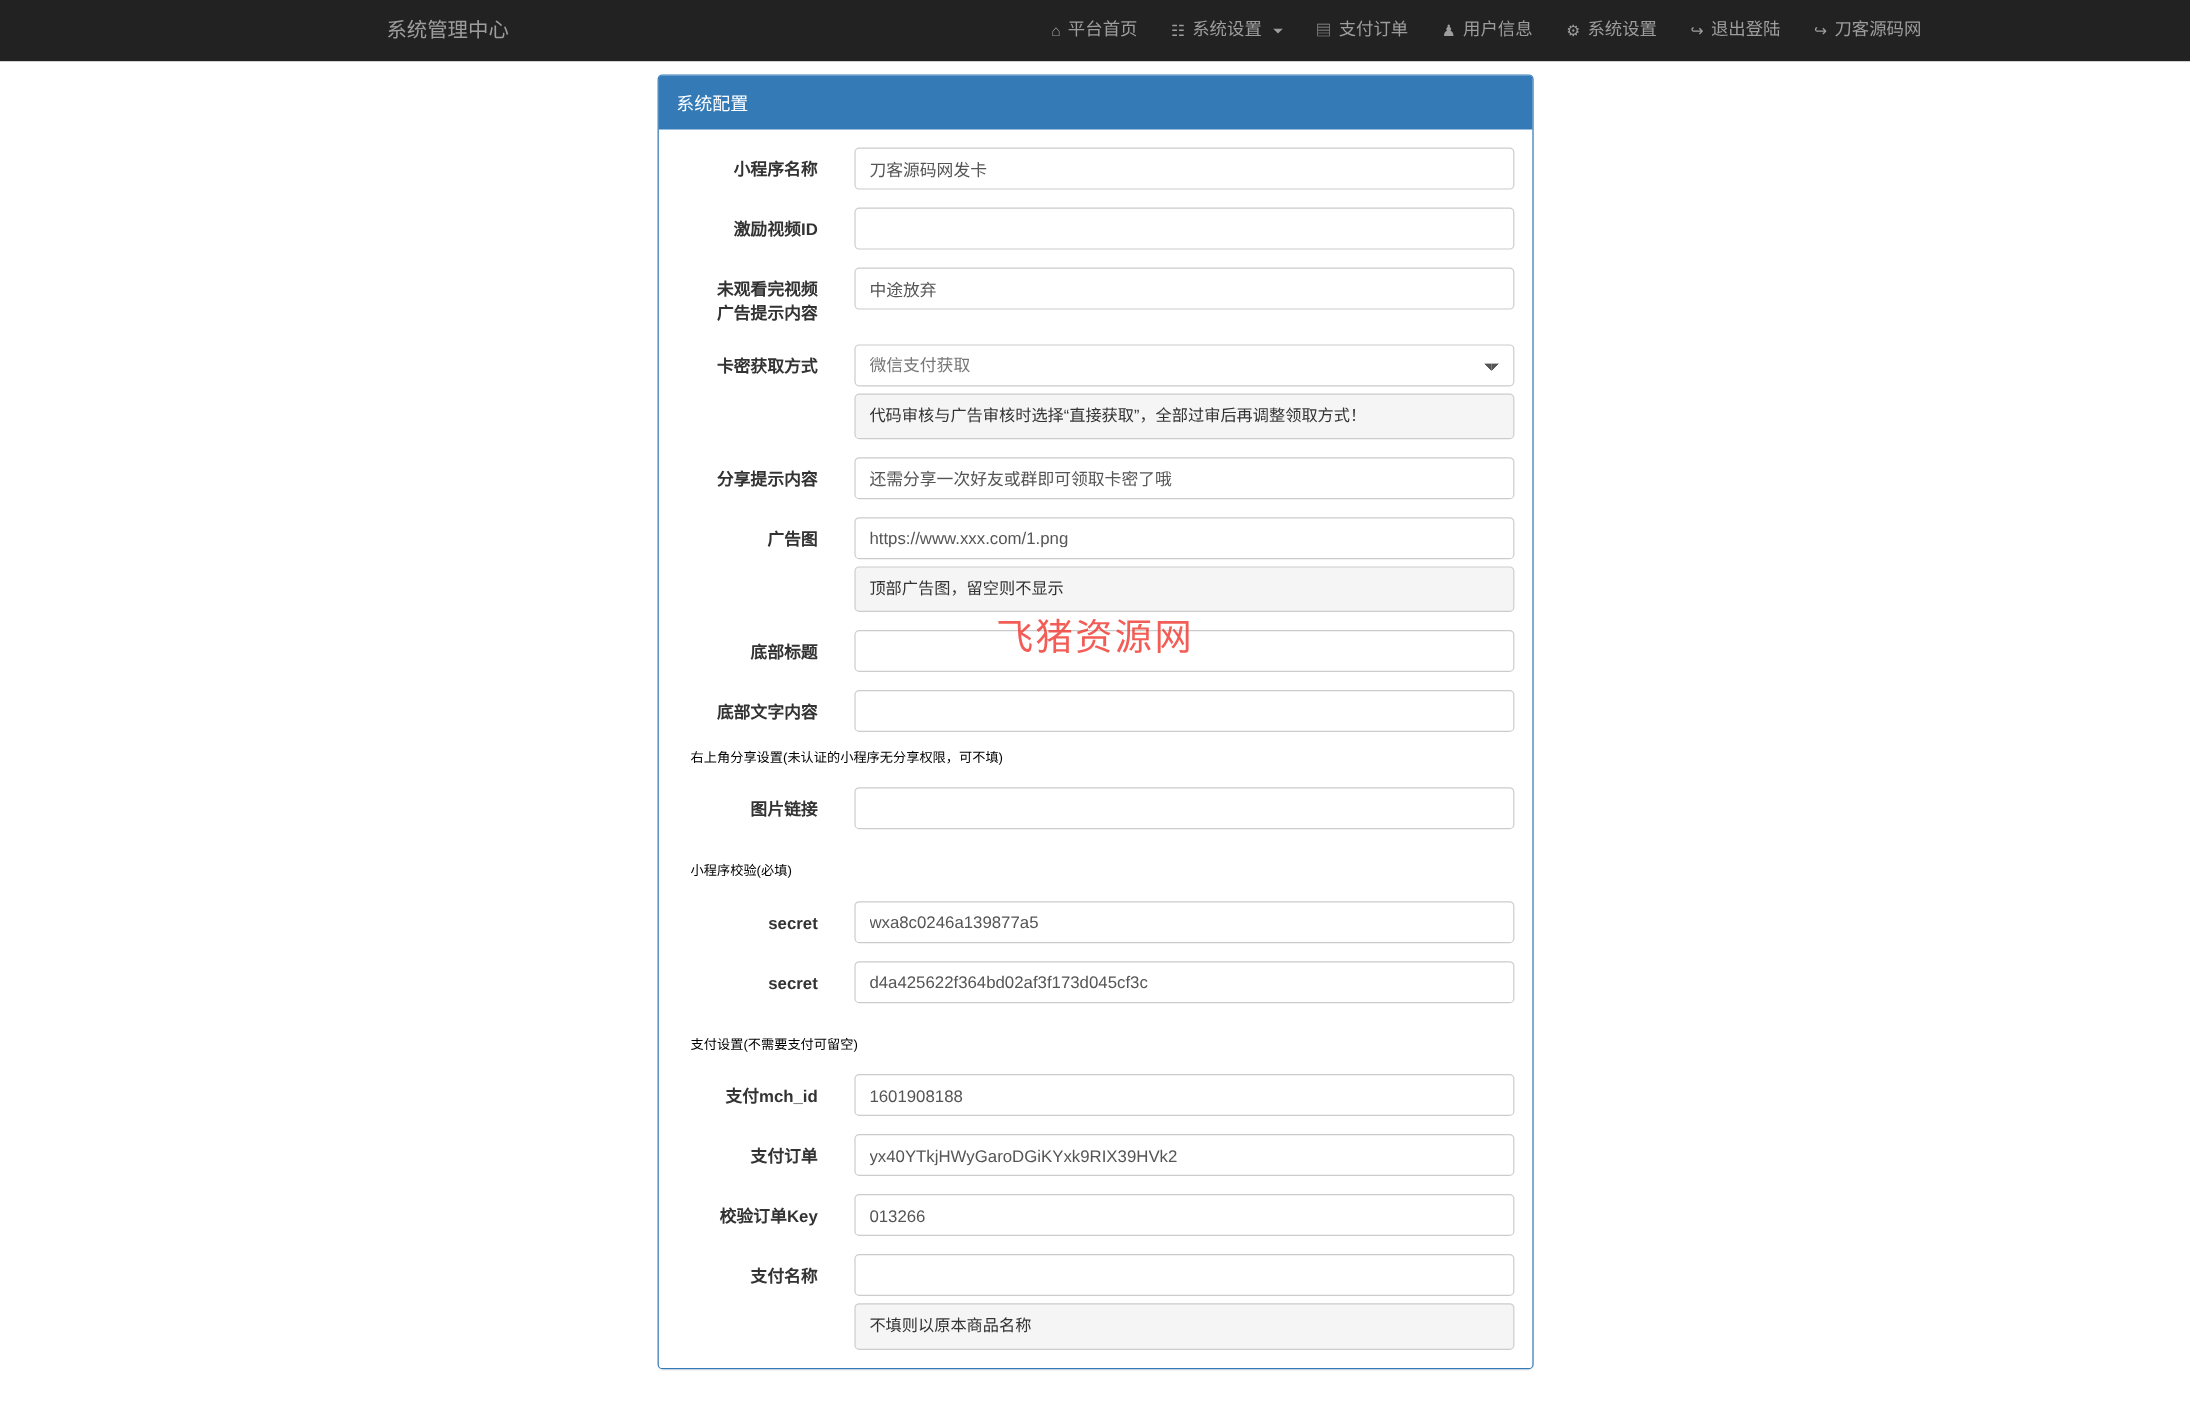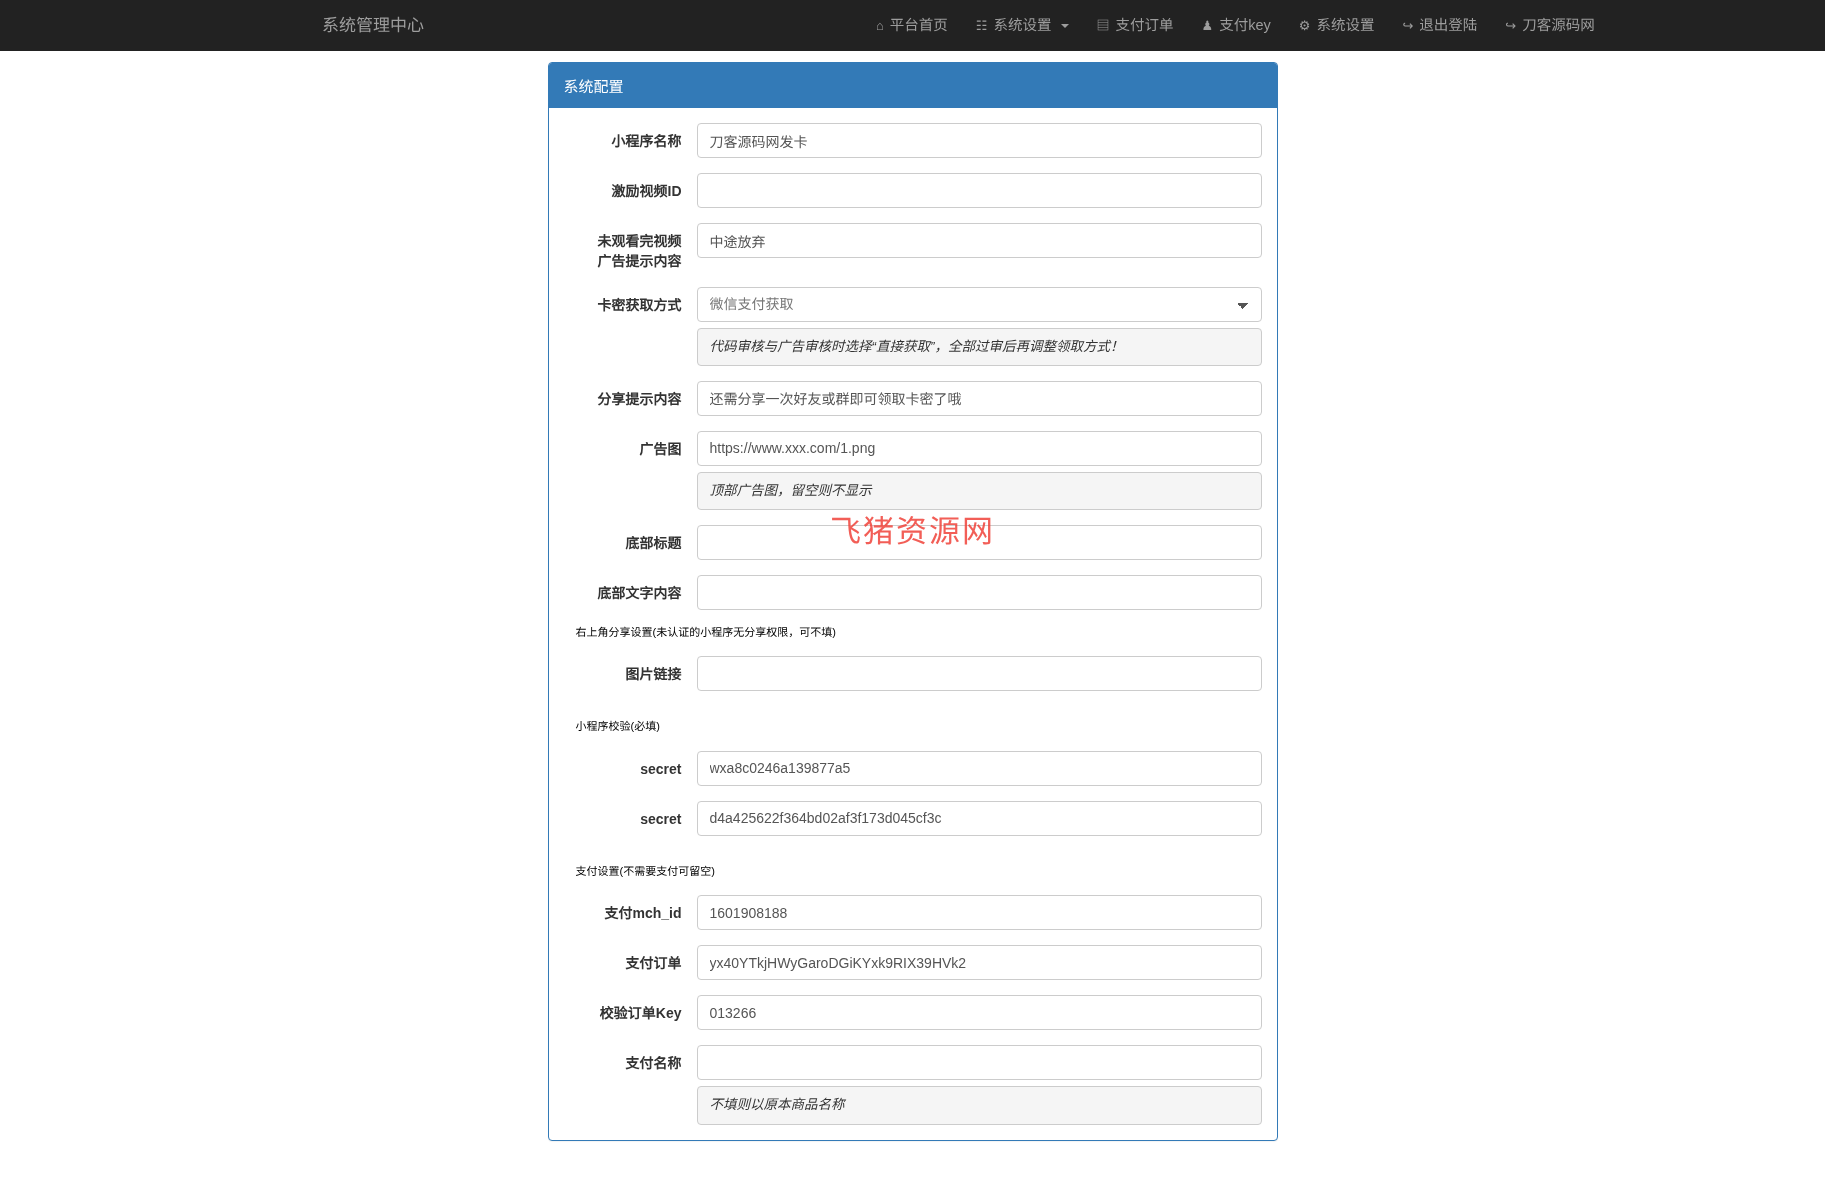--- a/index.html
+++ b/index.html
@@ -82,20 +82,21 @@
   .panel-body {
     padding: 15px 15px 0 15px;
     position: relative;
   }
 
   
   .form-group {
     display: flex;
     align-items: flex-start;
     margin-bottom: 15px;
+    gap: 15px;
   }
   .ctrl-label {
     width: 133px;
     flex: 0 0 133px;
     text-align: right;
     padding-right: 15px;
     padding-top: 8px;
     font-size: 14px;
     font-weight: bold;
     color: #333;
@@ -130,21 +131,20 @@
   }
   .help-box {
     margin-top: 6px;
     background: #f5f5f5;
     border: 1px solid #ccc;
     border-radius: 4px;
     padding: 8px 12px;
     font-size: 13.5px;
     color: #333;
     line-height: 1.5;
-    font-style: italic;
   }
 
   
   .section-title {
     font-size: 11px;
     color: #000000;
     margin: 4px 0 16px 12px;
     line-height: 1.4;
   }
   .section-title.spaced { margin-top: 28px; }
@@ -182,21 +182,21 @@
       <span class="caret"></span>
     </div>
 
     <div class="nav-item">
       <span class="nav-icon">▤</span>
       <span>支付订单</span>
     </div>
 
     <div class="nav-item">
       <span class="nav-icon">♟</span>
-      <span>支付key</span>
+      <span>用户信息</span>
     </div>
 
     <div class="nav-item">
       <span class="nav-icon">⚙</span>
       <span>系统设置</span>
     </div>
 
     <div class="nav-item">
       <span class="nav-icon">↪</span>
       <span>退出登陆</span>

